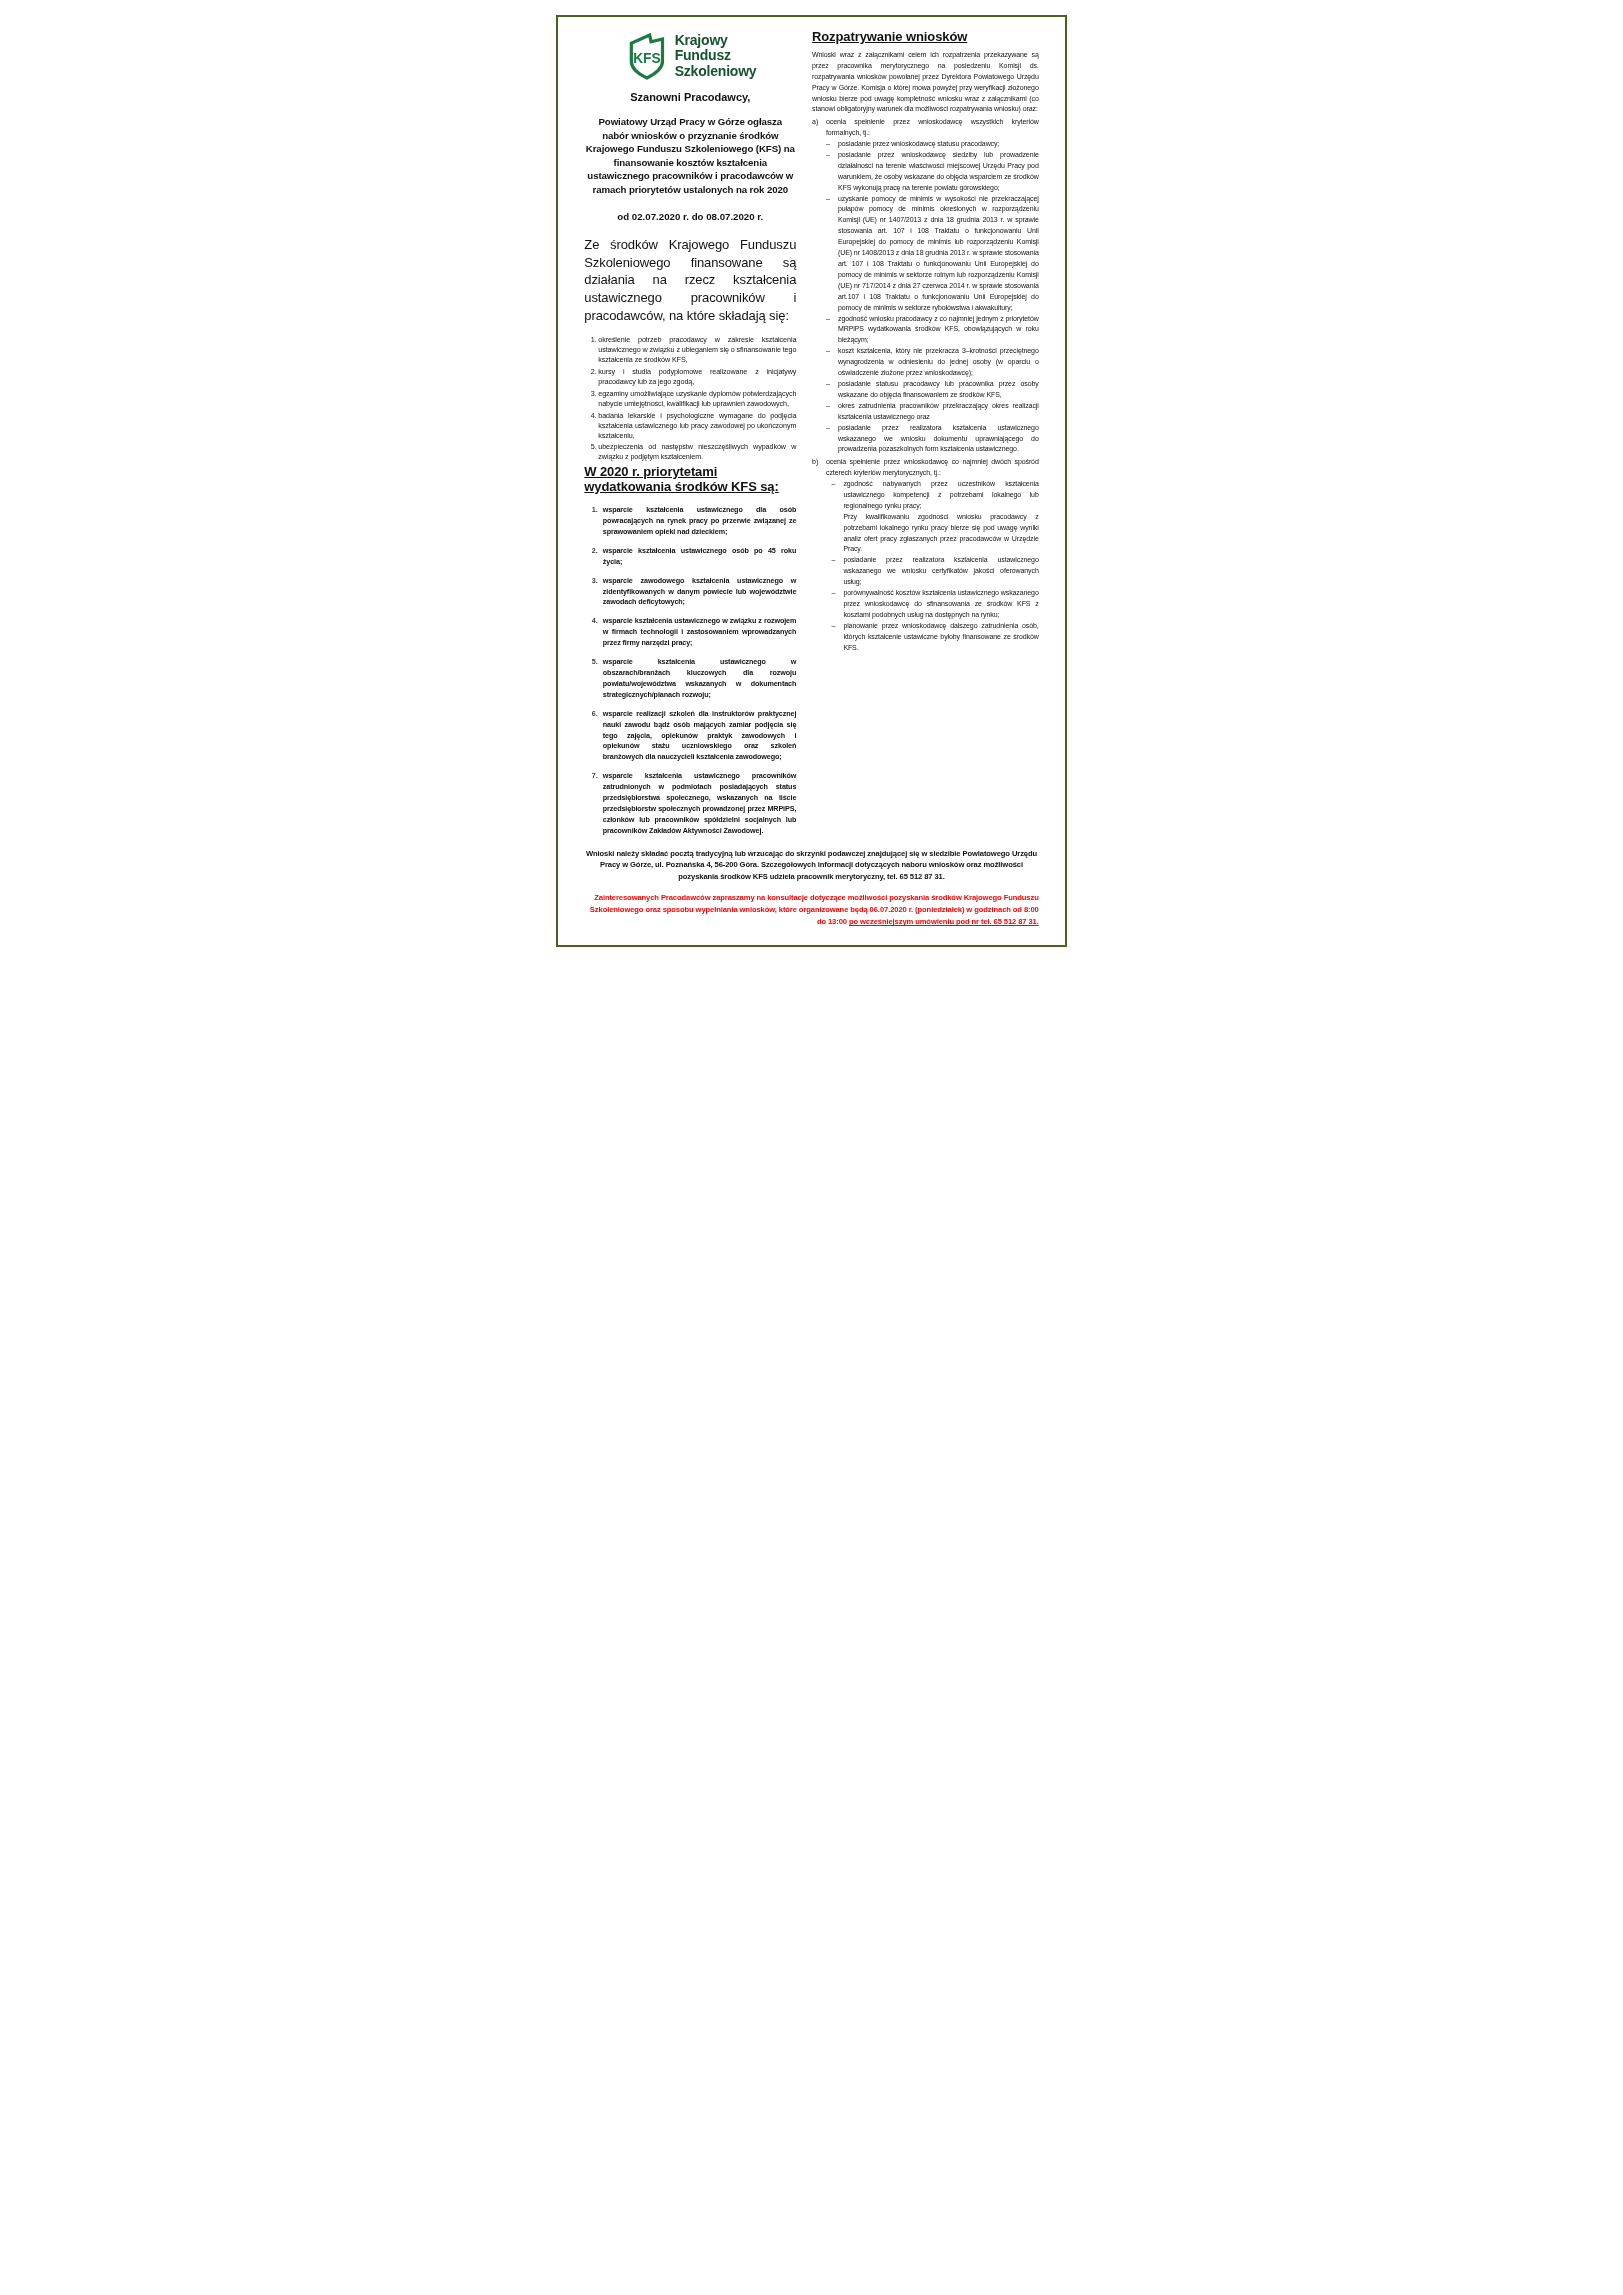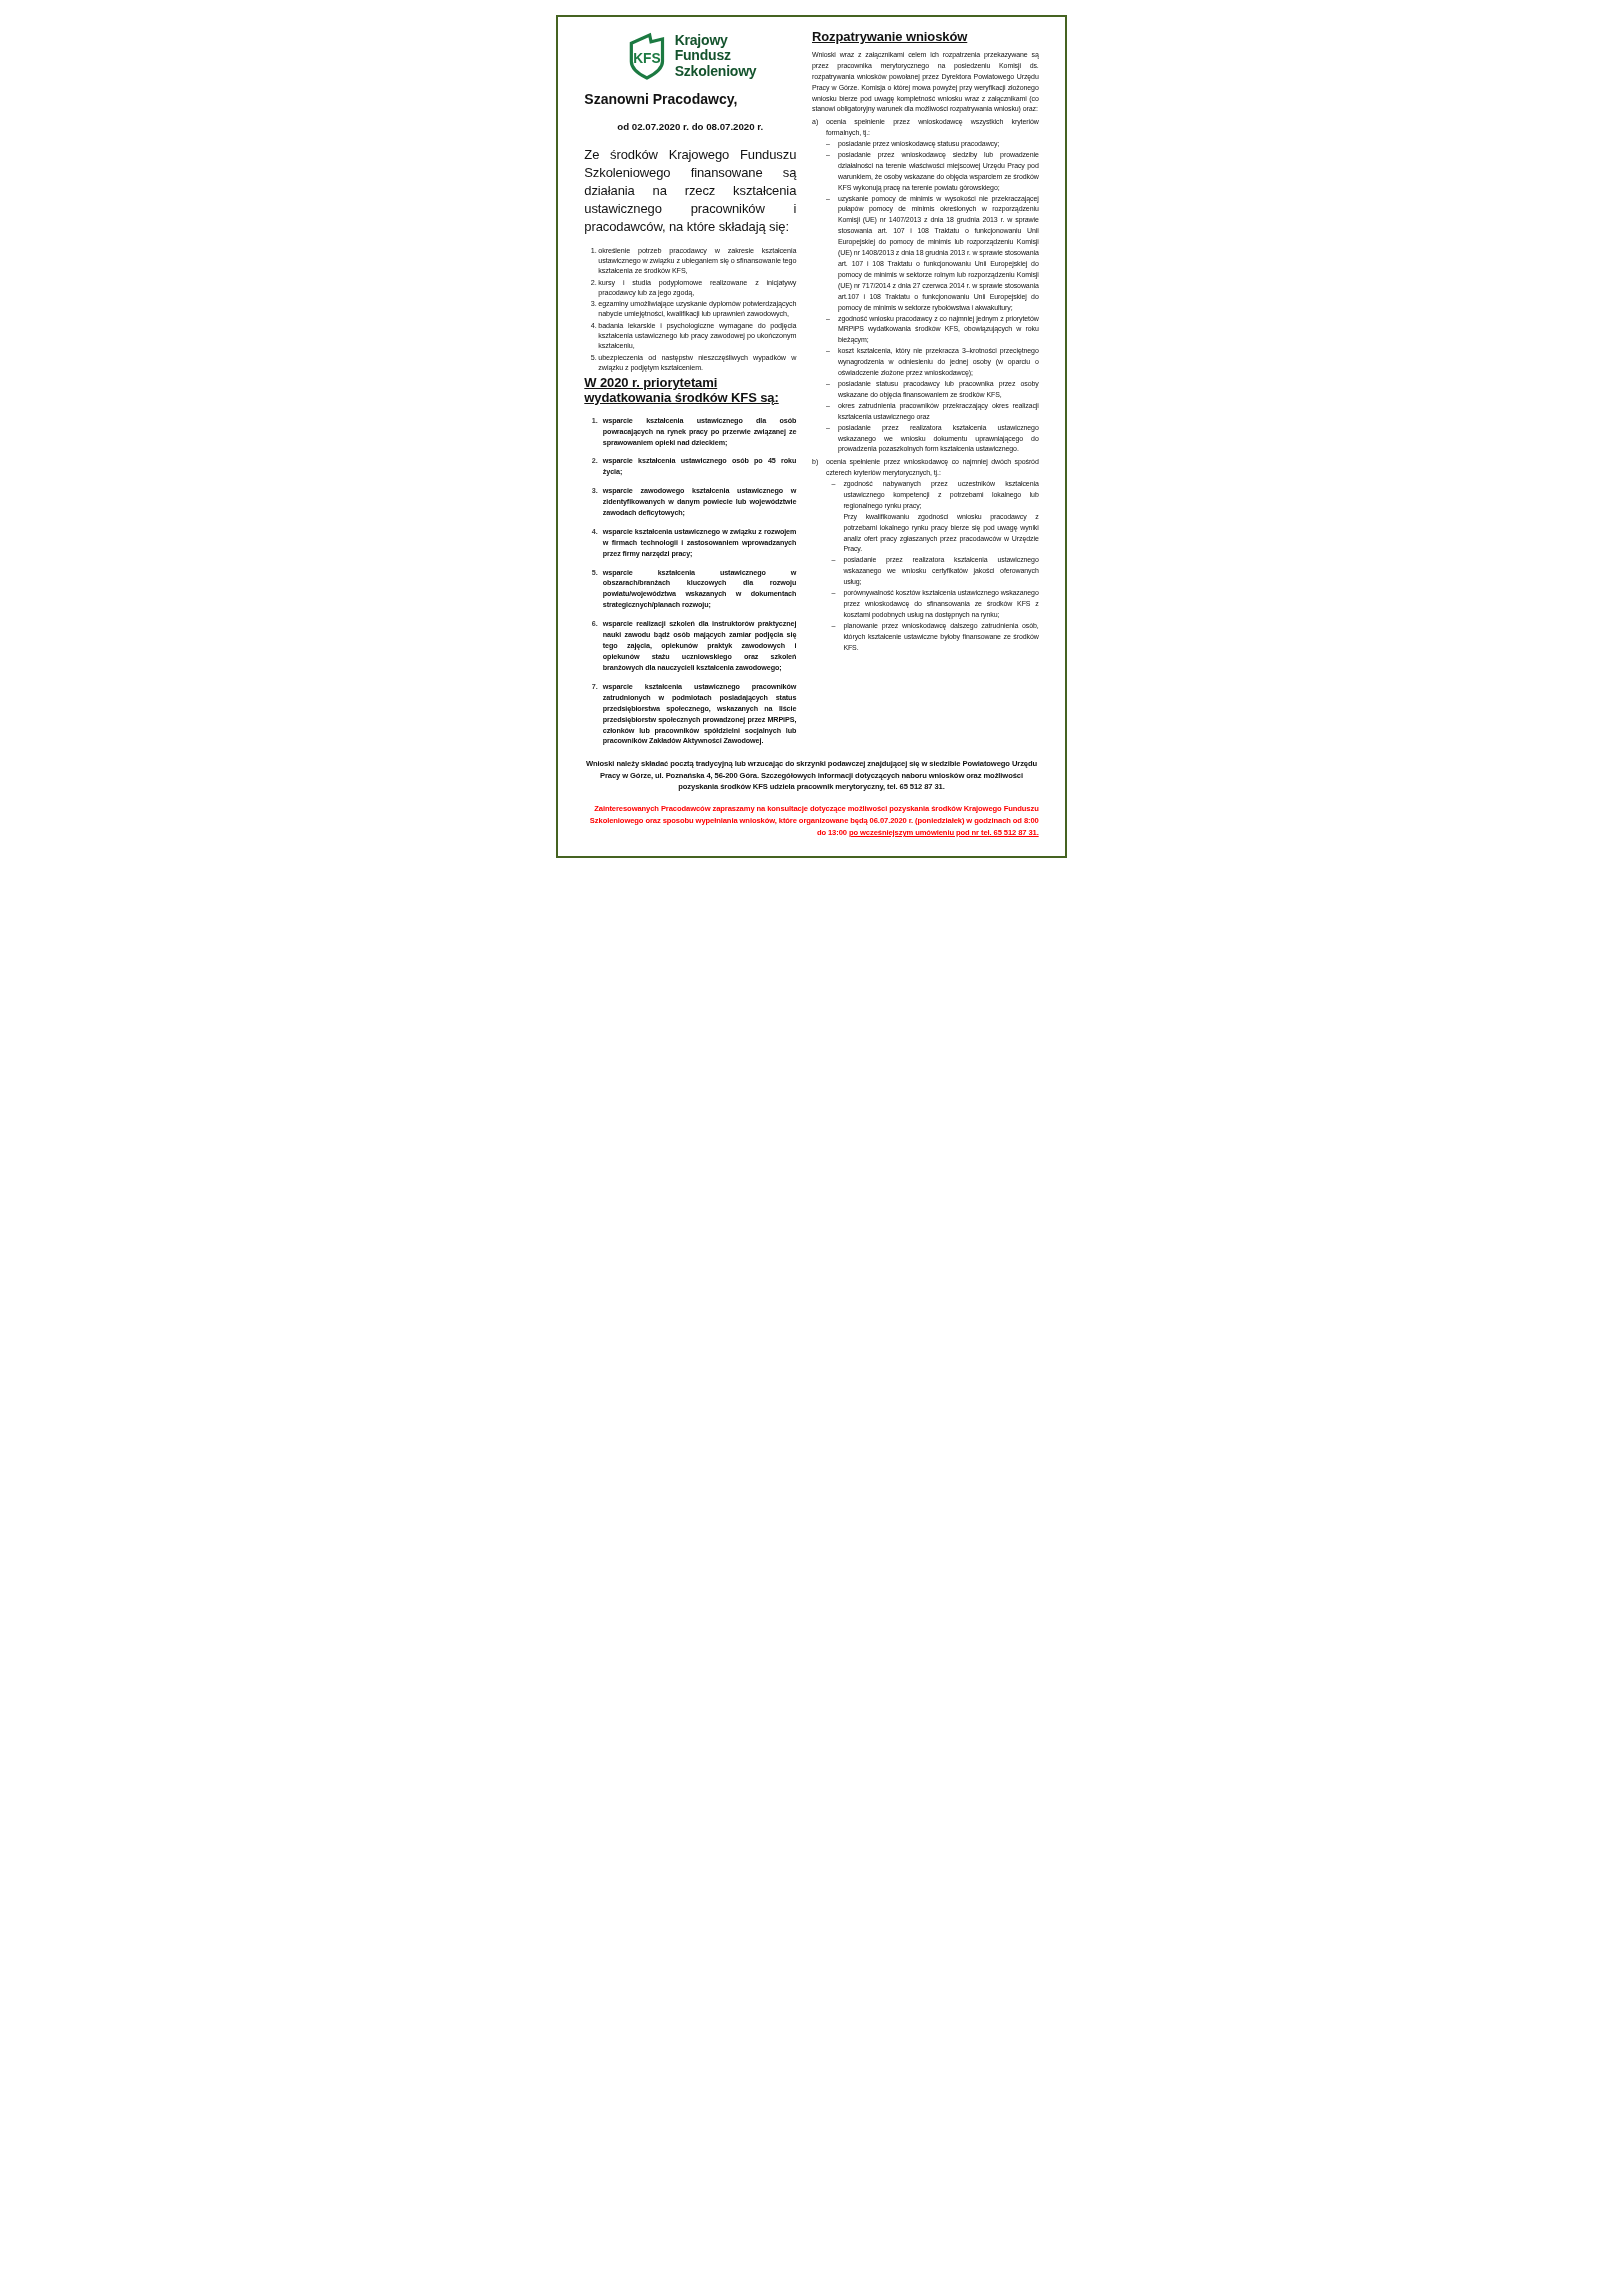--- a/index.html
+++ b/index.html
@@ -8,21 +8,21 @@
   .frame{border:2.3px solid #456321;box-sizing:border-box;min-height:732px;padding:12px 26px 16.7px 26px;}
   
   .columns{display:flex;gap:15.7px;align-items:flex-start;}
   .col-left{width:212px;flex:0 0 auto;}
   .col-right{flex:1;min-width:0;}
   
   .logo{display:flex;justify-content:center;align-items:center;gap:6.5px;margin:2.8px 0 11px 0;}
   .logo svg{display:block;}
   .logo-text{font-weight:bold;color:#14532d;font-size:14px;line-height:1.1;letter-spacing:-0.2px;}
   
-  .salutation{font-weight:bold;font-size:14px;margin:6.5px 0 12px 0;}
+  .salutation{text-align:center;font-weight:bold;font-size:11px;margin:6.5px 0 12px 0;}
   .main-title{text-align:center;font-weight:bold;font-size:9.7px;line-height:1.4;letter-spacing:-0.1px;}
   .date-range{text-align:center;font-weight:bold;font-size:9.7px;margin-top:14px;}
   .intro{margin-top:14px;font-size:13px;line-height:1.38;text-align:justify;letter-spacing:-0.1px;}
   .olist{margin-top:10.2px;}
   .lrow{display:flex;margin:0 0 1.9px 0;}
   .olist .lnum{flex:0 0 14px;padding-left:6.5px;box-sizing:border-box;font-size:7.2px;line-height:1.38;}
   .olist .ltext{flex:1;font-size:7.2px;line-height:1.38;text-align:justify;letter-spacing:-0.1px;}
   .priorities-header{font-weight:bold;font-size:13px;text-decoration:underline;letter-spacing:-0.1px;}
   .plist{margin-top:11px;}
   .plist .lrow{margin-bottom:7.9px;}
@@ -64,20 +64,21 @@
           </span>
           <span class="logo-text">
             <span style="display:block">Krajowy</span>
             <span style="display:block">Fundusz</span>
             <span style="display:block">Szkoleniowy</span>
           </span>
         </div>
 
         <div class="salutation">Szanowni Pracodawcy,</div>
 
+        <div class="main-title">Powiatowy Urząd Pracy w Górze ogłasza nabór wniosków o przyznanie środków Krajowego Funduszu Szkoleniowego (KFS) na finansowanie kosztów kształcenia ustawicznego pracowników i pracodawców w ramach priorytetów ustalonych na rok 2020</div>
 
         <div class="date-range">od 02.07.2020 r. do 08.07.2020 r.</div>
 
         <div class="intro">Ze środków Krajowego Funduszu Szkoleniowego finansowane są działania na rzecz kształcenia ustawicznego pracowników i pracodawców, na które składają się:</div>
 
         <div class="olist">
 
             <div class="lrow">
               <span class="lnum">1.</span>
               <span class="ltext">określenie potrzeb pracodawcy w zakresie kształcenia ustawicznego w związku z ubieganiem się o sfinansowanie tego kształcenia ze środków KFS,</span>

